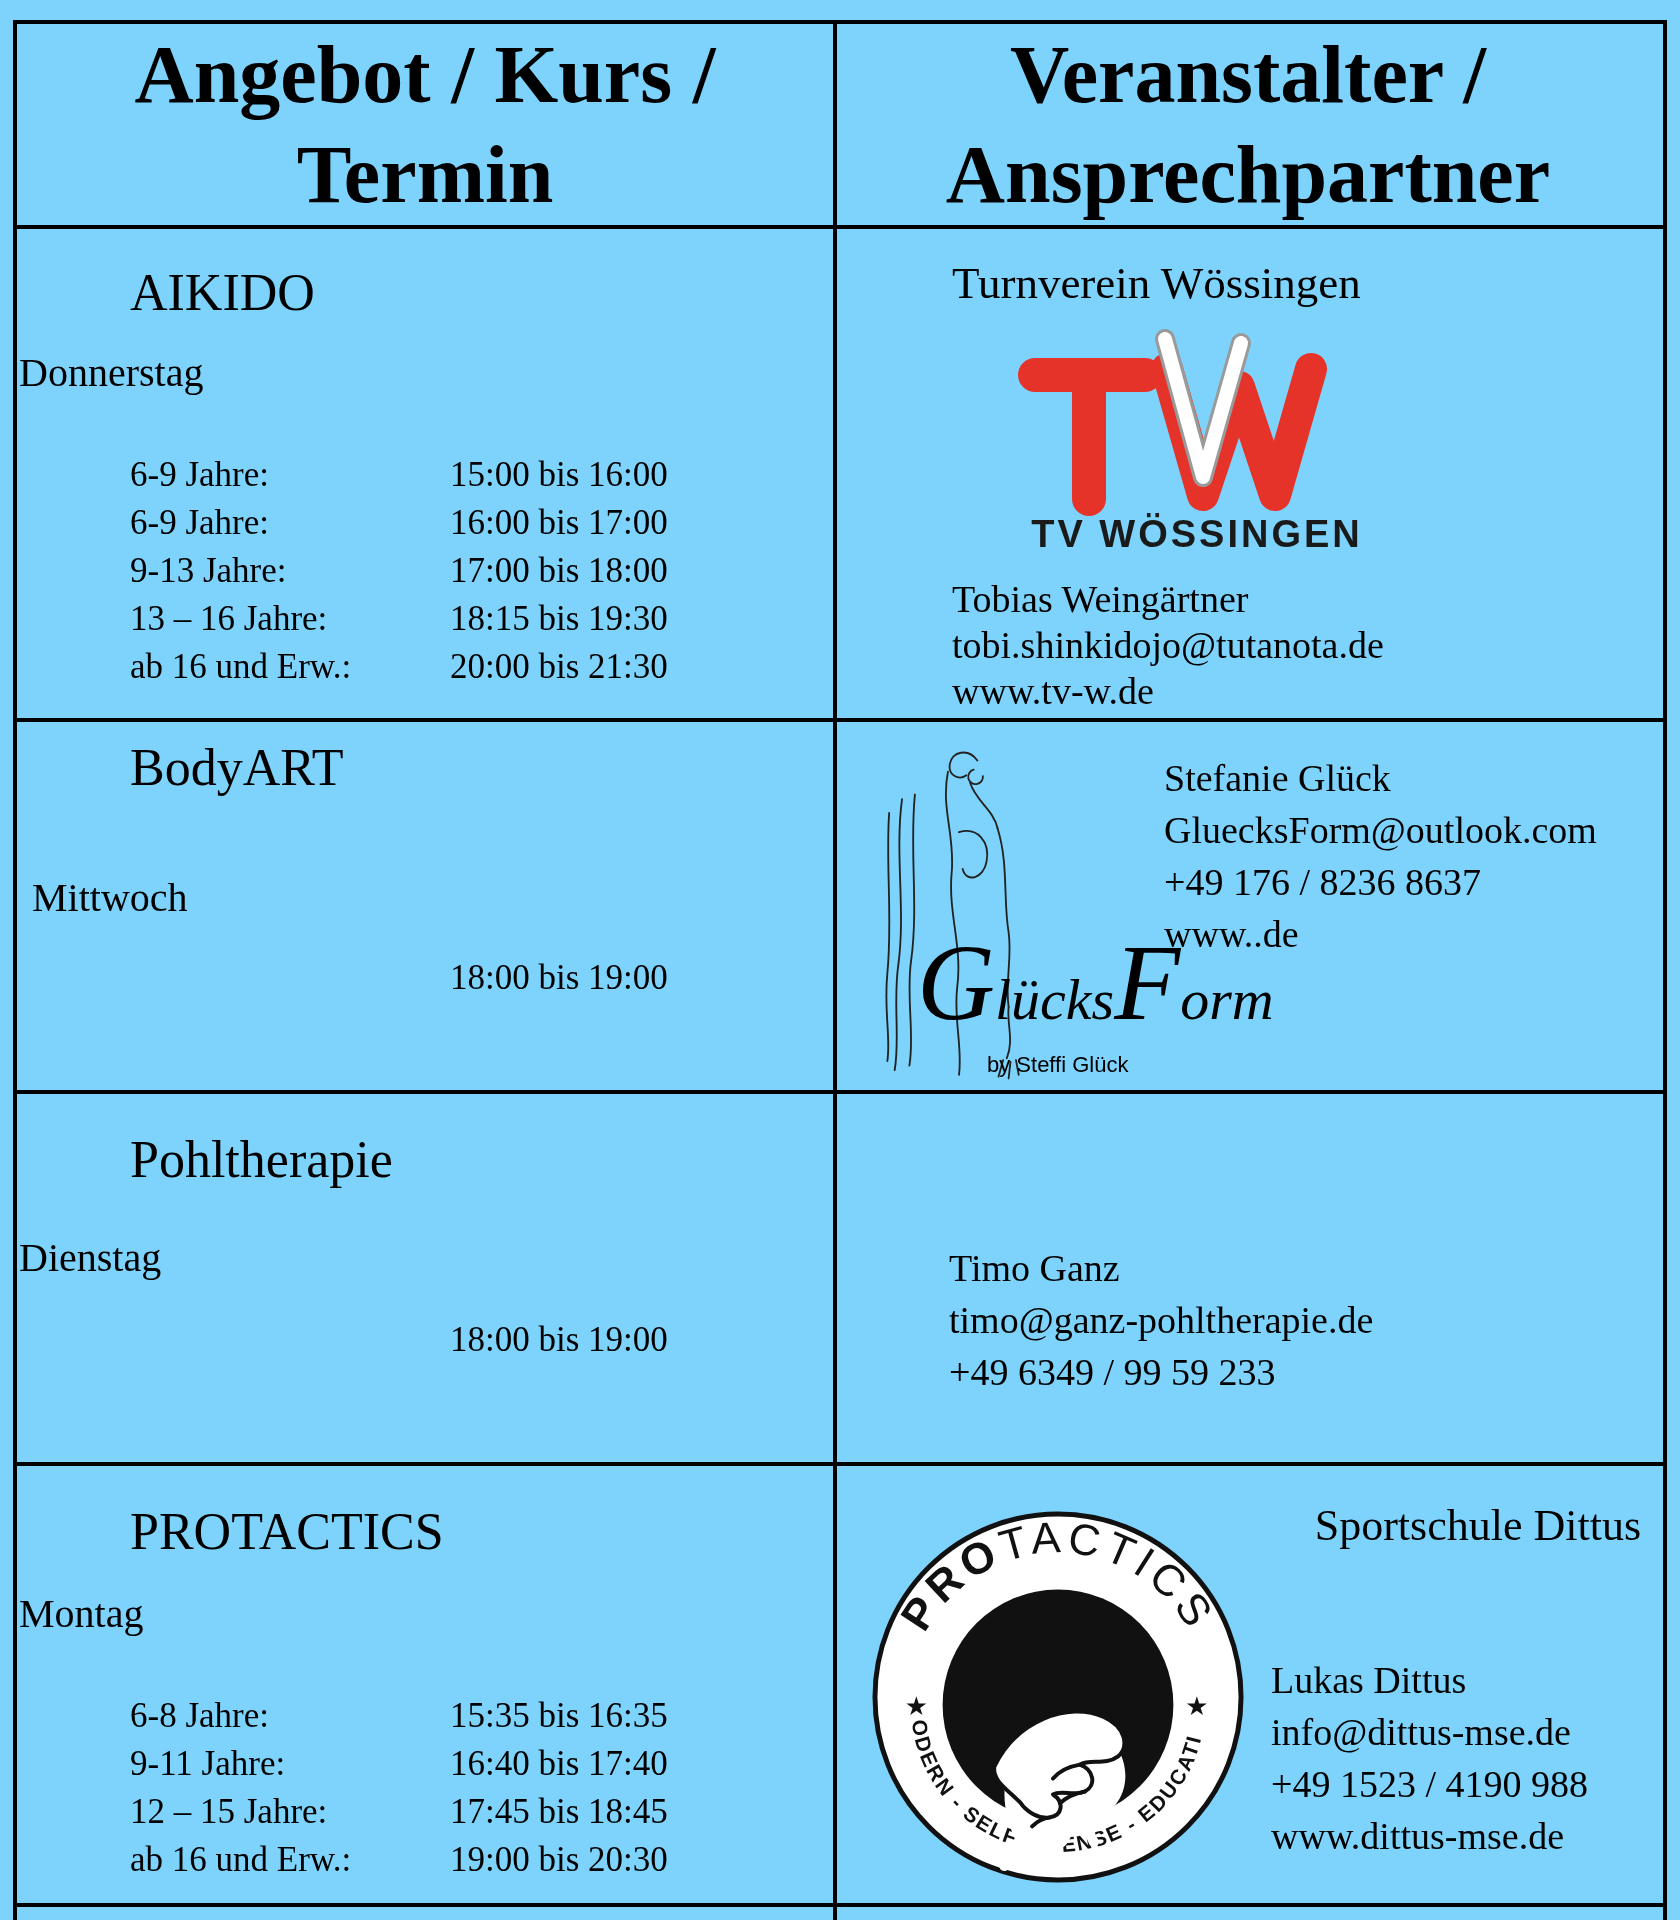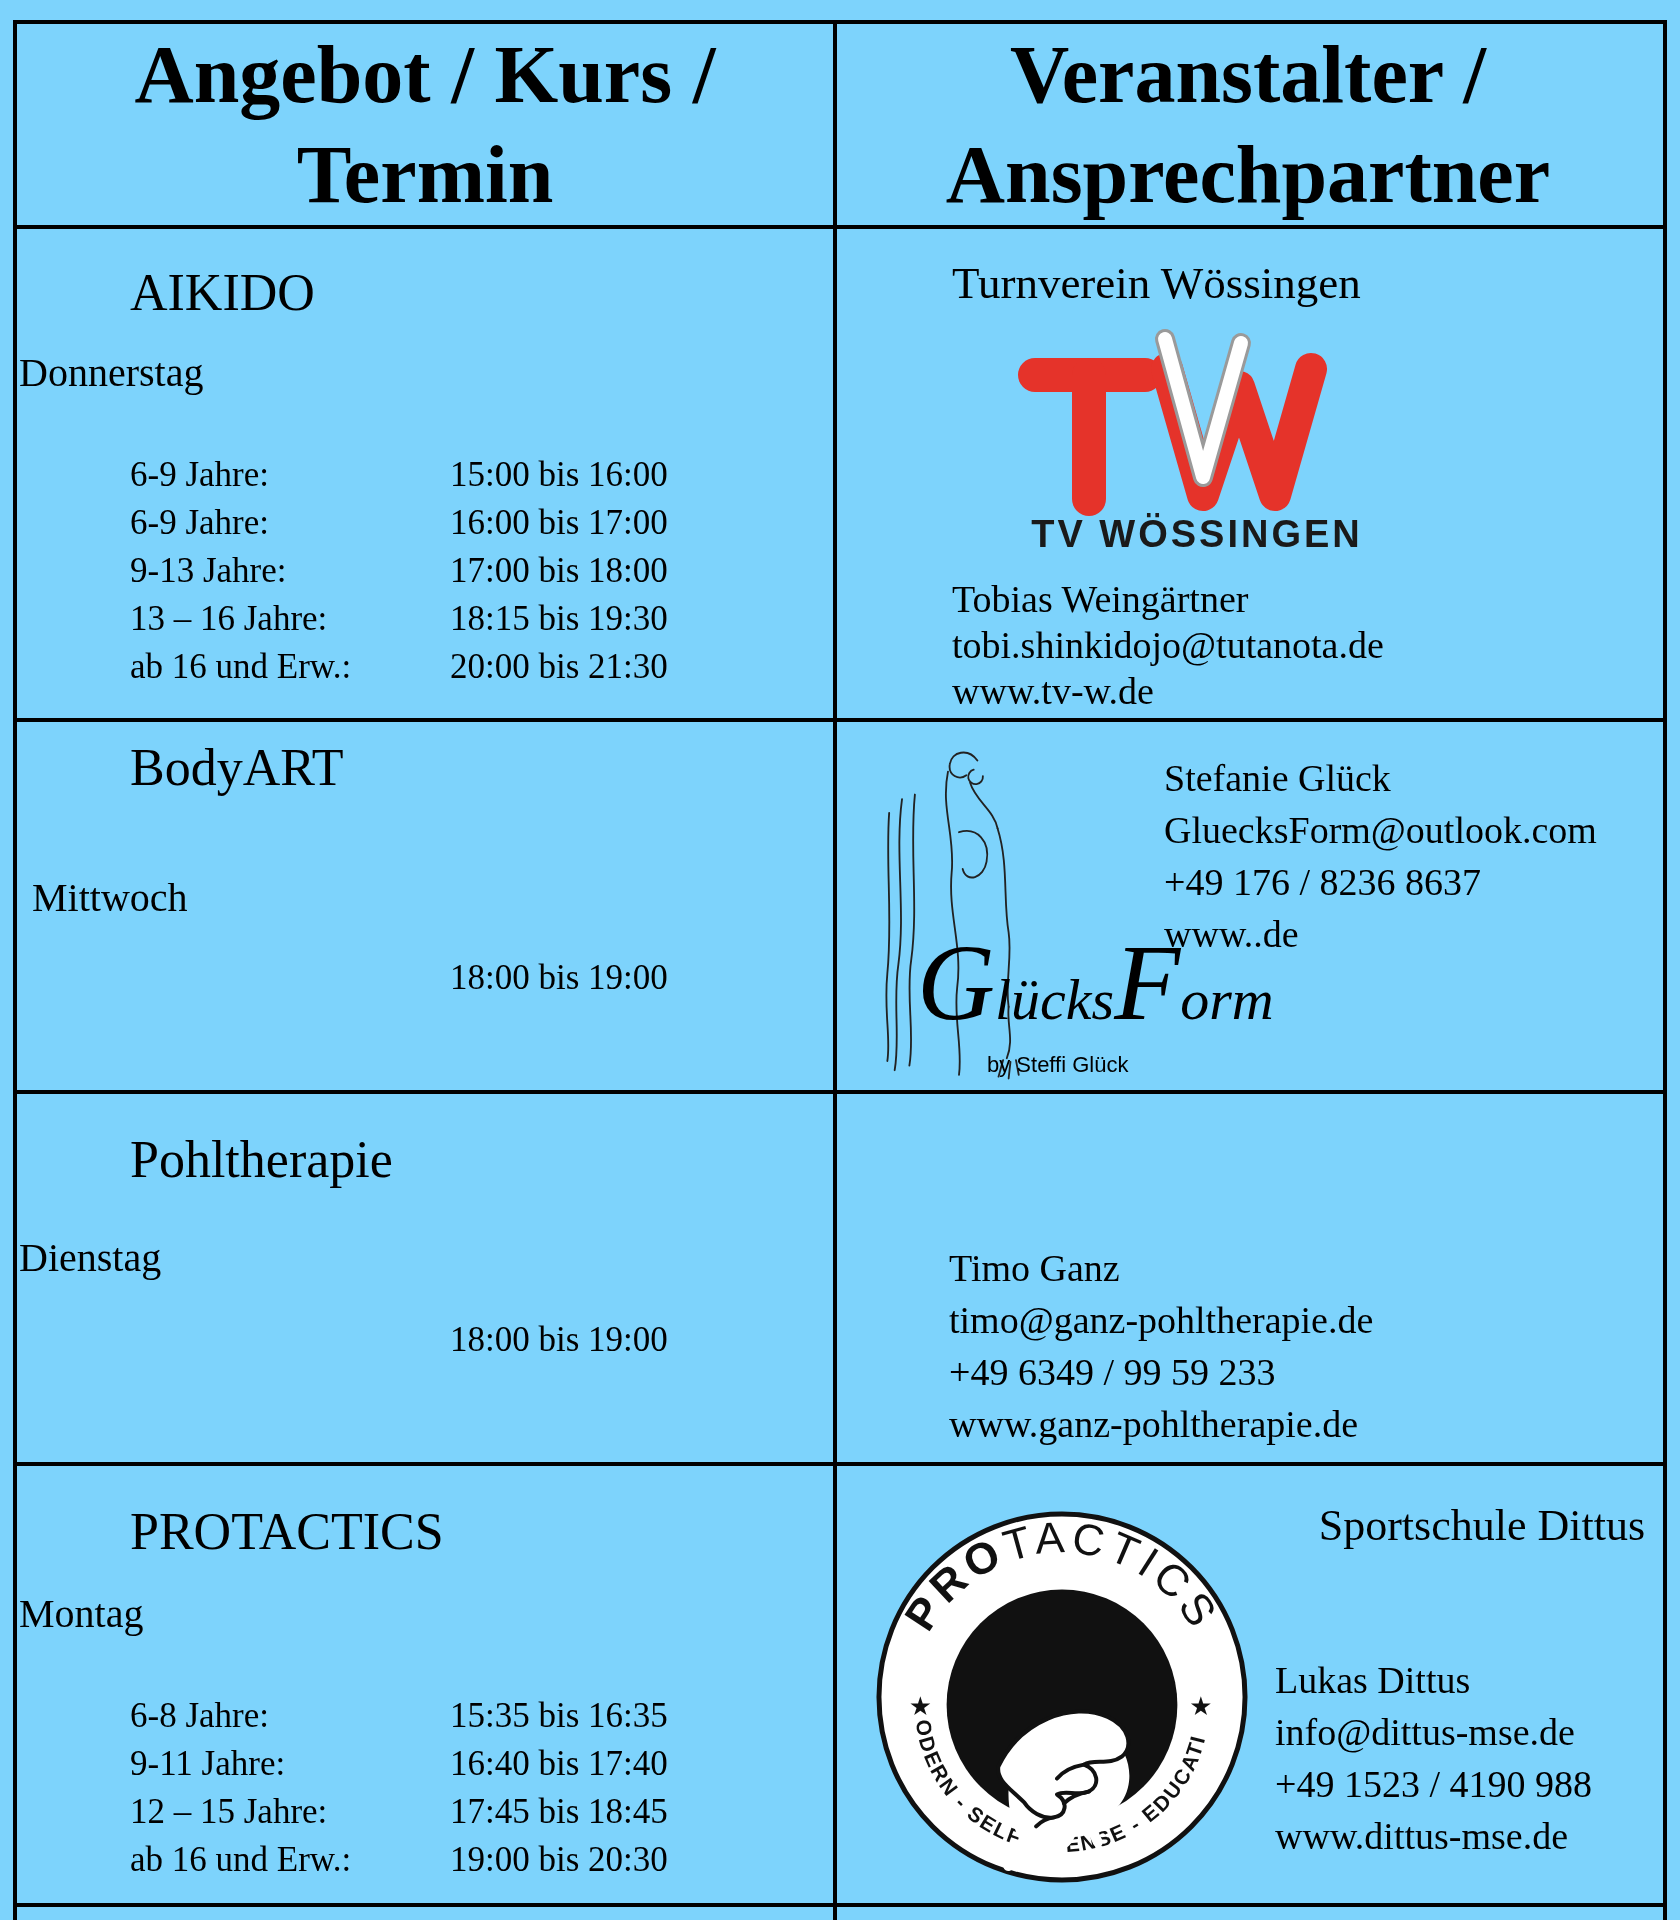--- a/index.html
+++ b/index.html
@@ -8,21 +8,21 @@
   .grid{position:absolute;left:13px;top:20px;width:1646px;border:4px solid #000;}
   .row{display:flex;border-top:4px solid #000;}
   .row:first-child{border-top:none;}
   .cell{position:relative;box-sizing:border-box;}
   .cell-l{width:820px;border-right:4px solid #000;}
   .cell-r{width:822px;}
   .h-header{height:201px;}
   .h-aikido{height:489px;}
   .h-bodyart{height:368px;}
   .h-pohl{height:368px;}
-  .h-prot{height:437px;justify-content:space-between;}
+  .h-prot{height:437px;}
   .h-last{height:80px;}
   .hdr{display:flex;flex-direction:column;justify-content:center;align-items:center;
        height:100%;font-size:82px;font-weight:bold;line-height:100px;text-align:center;}
   .abs{position:absolute;}
   .title{font-size:52px;font-weight:normal;left:113px;white-space:nowrap;}
   .day{font-size:40px;left:2px;white-space:nowrap;}
   .sched{left:113px;font-size:35px;line-height:48px;white-space:nowrap;}
   .sched .lbl{display:inline-block;width:320px;}
   .time-solo{left:433px;font-size:35px;white-space:nowrap;}
   .orgname{font-size:44px;white-space:nowrap;}
@@ -130,21 +130,20 @@
       <div class="cell cell-l">
         <div class="abs title" style="top:36px;">Pohltherapie</div>
         <div class="abs day" style="top:140px;">Dienstag</div>
         <div class="abs time-solo" style="top:226px;">18:00 bis 19:00</div>
       </div>
       <div class="cell cell-r">
         <div class="abs contact wide" style="left:112px;top:152px;">
           <div>Timo Ganz</div>
           <div>timo@ganz-pohltherapie.de</div>
           <div>+49 6349 / 99 59 233</div>
-          <div>www.ganz-pohltherapie.de</div>
         </div>
       </div>
     </div>
 
     <div class="row h-prot">
       <div class="cell cell-l">
         <div class="abs title" style="top:36px;">PROTACTICS</div>
         <div class="abs day" style="top:124px;">Montag</div>
         <div class="abs sched" style="top:226px;">
           <div><span class="lbl">6-8 Jahre:</span><span>15:35 bis 16:35</span></div>

